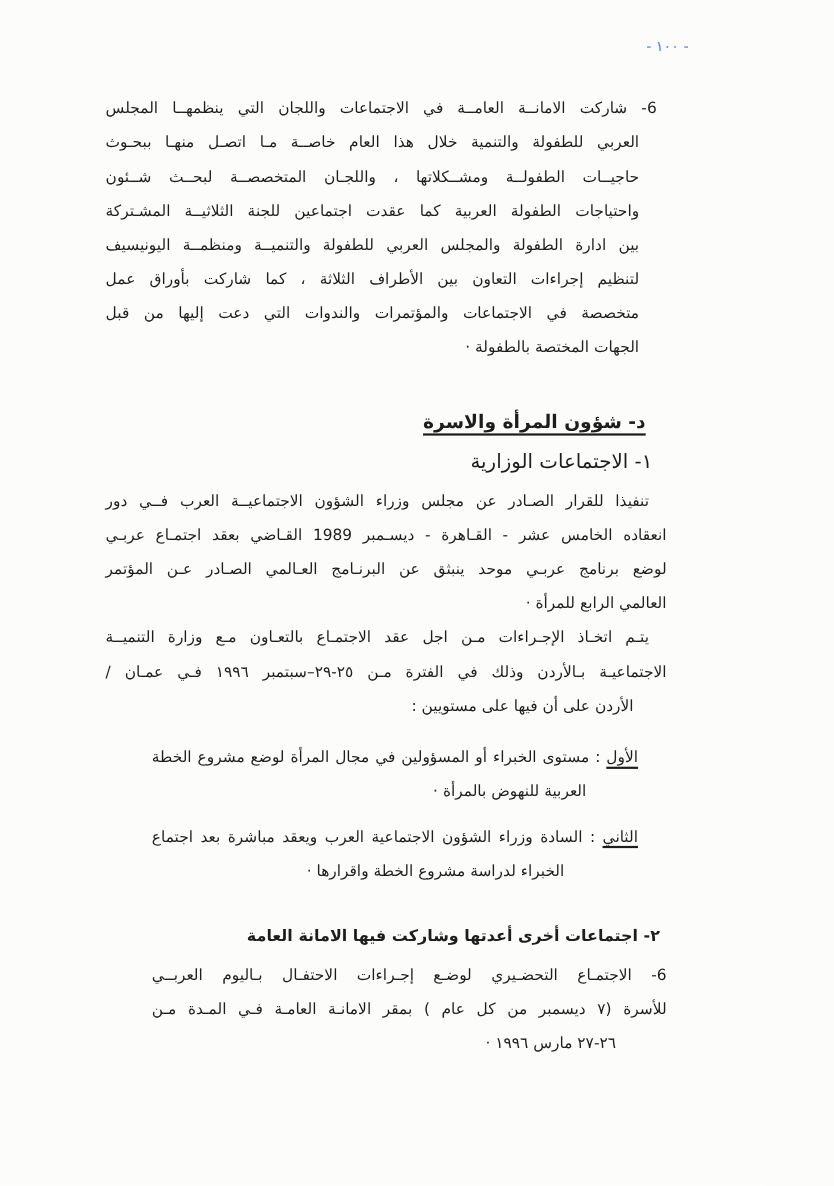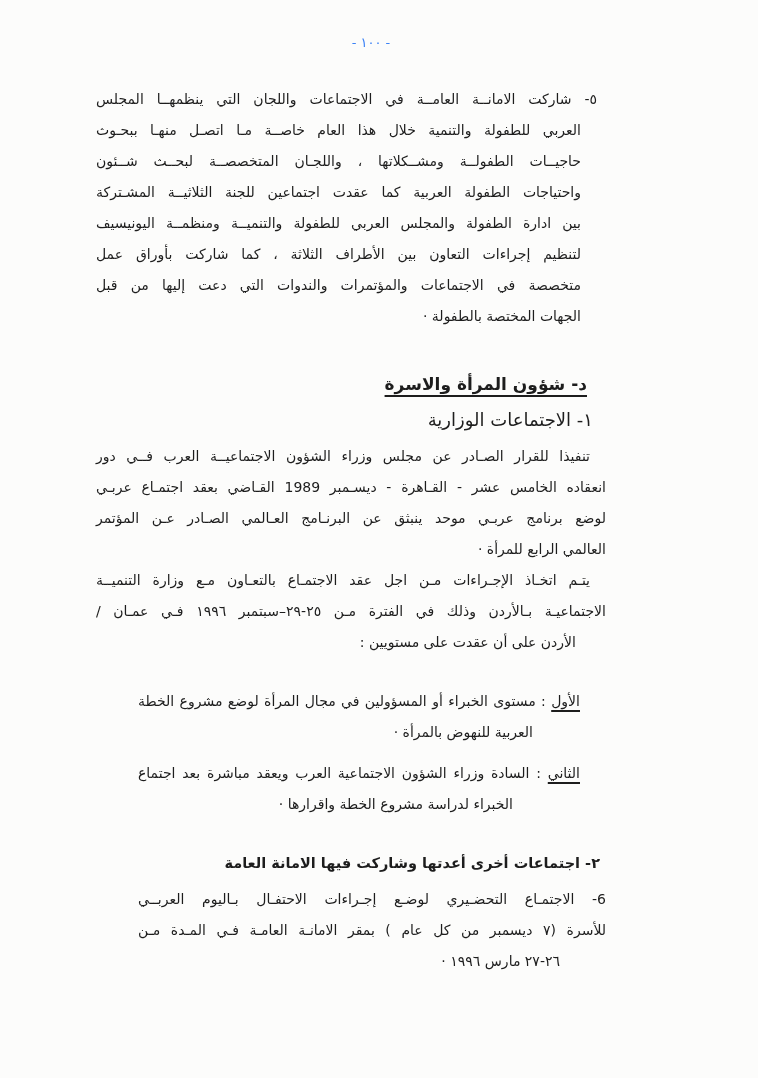--- a/index.html
+++ b/index.html
@@ -8,21 +8,20 @@
     width:758px;height:1078px;
     box-sizing:border-box;
     background:#fcfcfb;
     color:#1d1d1d;
     direction:rtl;
     font-family:"DejaVu Sans",sans-serif;
     padding:34px 152px 0 96px;
     overflow:hidden;
   }
   .pagenum{
-    text-align:center;
     font-size:13px;
     line-height:18px;
     letter-spacing:2px;
     position:relative;
     right:-20px;
     color:#3b82f6;
   }
   .ln{
     font-size:14px;
     line-height:31px;
@@ -51,21 +50,21 @@
   .subhead1{
     margin:4px 13px 0 0;
     font-size:18px;
     line-height:31px;
     text-align:right;
   }
   .para1{margin-top:6px;}
   .findent{margin-right:16px;}
   .para2-end{margin-right:30px;}
   .level{margin-left:42px;margin-right:26px;}
-  .level-first{margin-top:28px;}
+  .level-first{margin-top:16px;}
   .level-second{margin-top:10px;}
   .u{
     text-decoration:underline;
     text-decoration-thickness:1.5px;
     text-underline-offset:4px;
   }
   .lvl2-first{text-align:right;margin-right:47px;}
   .lvl2-second{text-align:right;margin-right:67px;}
   .subhead2{
     margin:28px 6px 0 0;
@@ -78,21 +77,21 @@
   .dateline{text-align:right;margin-right:46px;}
 </style>
 </head>
 <body>
 
 <div class="page">
 
   <div class="pagenum">- ١٠٠ -</div>
 
   <div class="item5">
-    <div class="ln just">٥- شاركت الامانــة العامــة في الاجتماعات واللجان التي ينظمهــا المجلس</div>
+    <div class="ln just">6- شاركت الامانــة العامــة في الاجتماعات واللجان التي ينظمهــا المجلس</div>
     <div class="ln just hang">العربي للطفولة والتنمية خلال هذا العام خاصــة مـا اتصـل منهـا ببحـوث</div>
     <div class="ln just hang">حاجيــات الطفولــة ومشــكلاتها ، واللجـان المتخصصــة لبحــث شــئون</div>
     <div class="ln just hang">واحتياجات الطفولة العربية كما عقدت اجتماعين للجنة الثلاثيــة المشـتركة</div>
     <div class="ln just hang">بين ادارة الطفولة والمجلس العربي للطفولة والتنميــة ومنظمــة اليونيسيف</div>
     <div class="ln just hang">لتنظيم إجراءات التعاون بين الأطراف الثلاثة ، كما شاركت بأوراق عمل</div>
     <div class="ln just hang">متخصصة في الاجتماعات والمؤتمرات والندوات التي دعت إليها من قبل</div>
     <div class="ln endline hang">الجهات المختصة بالطفولة ·</div>
   </div>
 
   <div class="head-d">
@@ -104,21 +103,21 @@
   <div class="para1">
     <div class="ln just findent">تنفيذا للقرار الصـادر عن مجلس وزراء الشؤون الاجتماعيــة العرب فــي دور</div>
     <div class="ln just">انعقاده الخامس عشر - القـاهرة - ديسـمبر 1989 القـاضي بعقد اجتمـاع عربـي</div>
     <div class="ln just">لوضع برنامج عربـي موحد ينبثق عن البرنـامج العـالمي الصـادر عـن المؤتمر</div>
     <div class="ln endline">العالمي الرابع للمرأة ·</div>
   </div>
 
   <div class="para2">
     <div class="ln just findent">يتـم اتخـاذ الإجـراءات مـن اجل عقد الاجتمـاع بالتعـاون مـع وزارة التنميــة</div>
     <div class="ln just">الاجتماعيـة بـالأردن وذلك في الفترة مـن ٢٥-٢٩–سبتمبر ١٩٩٦ فـي عمـان /</div>
-    <div class="ln endline para2-end">الأردن على أن عقدت على مستويين :</div>
+    <div class="ln endline para2-end">الأردن على أن فيها على مستويين :</div>
   </div>
 
   <div class="level level-first">
     <div class="ln just"><span class="u">الأول</span><span> : مستوى الخبراء أو المسؤولين في مجال المرأة لوضع مشروع الخطة</span></div>
     <div class="ln lvl2-first">العربية للنهوض بالمرأة ·</div>
   </div>
 
   <div class="level level-second">
     <div class="ln just"><span class="u">الثاني</span><span> : السادة وزراء الشؤون الاجتماعية العرب ويعقد مباشرة بعد اجتماع</span></div>
     <div class="ln lvl2-second">الخبراء لدراسة مشروع الخطة واقرارها ·</div>

